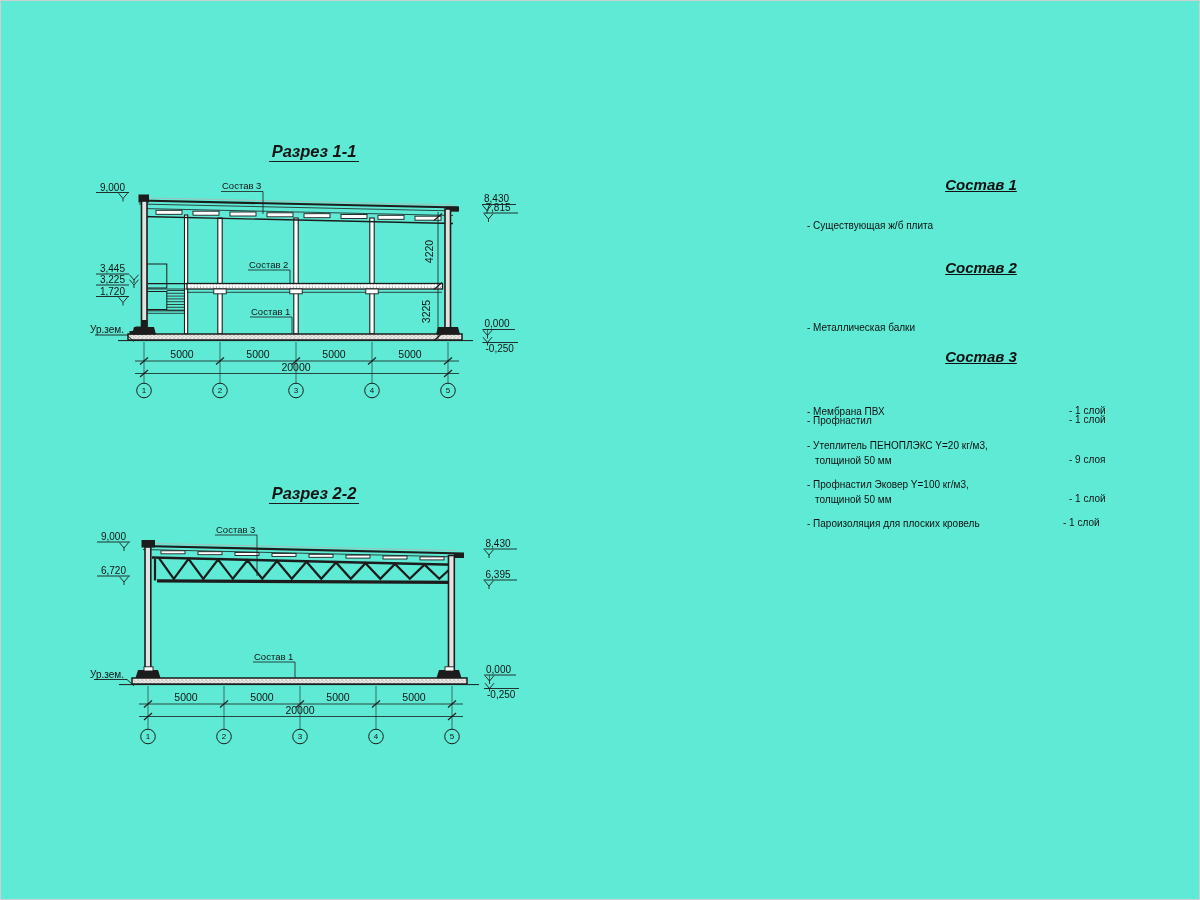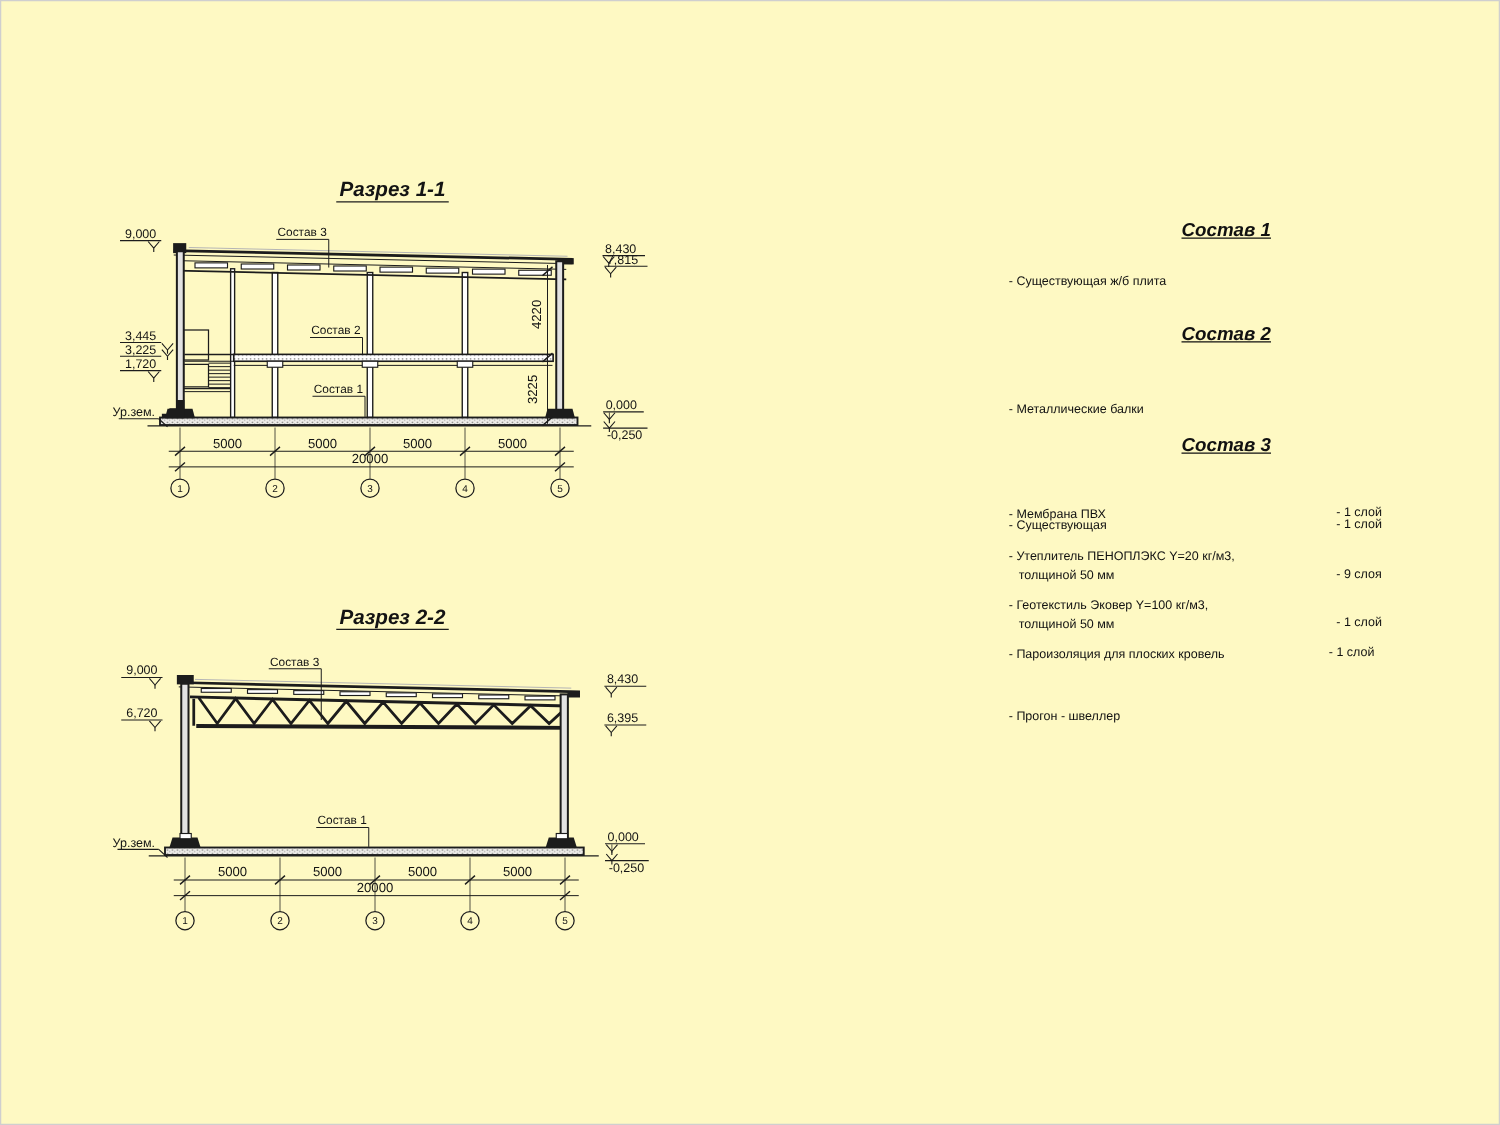--- a/index.html
+++ b/index.html
@@ -1,16 +1,16 @@
 <!DOCTYPE html>
 <html><head>
 <meta charset="utf-8">
 <style>
   html,body{margin:0;padding:0;background:#fff;}
-  #sheet{position:relative;width:1200px;height:900px;background:#fef9c3;border:1px solid #cfcfcf;box-sizing:border-box;overflow:hidden;font-family:"Liberation Sans",sans-serif;}
+  #sheet{position:relative;width:1200px;height:900px;background:#5eead4;border:1px solid #cfcfcf;box-sizing:border-box;overflow:hidden;font-family:"Liberation Sans",sans-serif;}
   svg{position:absolute;left:0;top:0;}
   
   .ln{stroke:#1c1c1c;fill:none;}
   .w06{stroke-width:.6}.w08{stroke-width:.8}.w1{stroke-width:1}.w13{stroke-width:1.3}.w2{stroke-width:2.2}.w24{stroke-width:2.4}.w3{stroke-width:3.2}
   .gray{stroke:#b5b5b5}
   .filld{fill:#1c1c1c;stroke:none}
   .wall{fill:#e2e2e2;stroke:#1c1c1c;stroke-width:1.6}
   .col{fill:#ffffff;stroke:#1c1c1c;stroke-width:1.1}
   .plate{fill:#ffffff;stroke:#1c1c1c;stroke-width:.9}
   .mk{stroke:#1c1c1c;stroke-width:.9;fill:none}
@@ -338,45 +338,42 @@
 <div class="legend">
   <div class="lg-h" style="top:175px">Состав 1</div>
 
   <div class="lg-row" style="top:218px">
     <span class="l1">- Существующая ж/б плита</span>
   </div>
 
   <div class="lg-h" style="top:258px">Состав 2</div>
 
   <div class="lg-row" style="top:320px">
-    <span class="l1">- Металлические балки</span>
+    <span class="l1">- Металлическая балки</span>
   </div>
 
   <div class="lg-h" style="top:347px">Состав 3</div>
 
   <div class="lg-row" style="top:404px">
     <span class="l1">- Мембрана ПВХ</span>
     <span class="lg-qty">- 1 слой</span>
   </div>
   <div class="lg-row" style="top:413px">
-    <span class="l1">- Существующая</span>
+    <span class="l1">- Профнастил</span>
     <span class="lg-qty">- 1 слой</span>
   </div>
   <div class="lg-row" style="top:438px;height:29px">
     <span class="l1">- Утеплитель ПЕНОПЛЭКС Y=20 кг/м3,</span>
     <span class="l2">толщиной 50 мм</span>
     <span class="lg-qty">- 9 слоя</span>
   </div>
   <div class="lg-row" style="top:477px;height:29px">
-    <span class="l1">- Геотекстиль Эковер Y=100 кг/м3,</span>
+    <span class="l1">- Профнастил Эковер Y=100 кг/м3,</span>
     <span class="l2">толщиной 50 мм</span>
     <span class="lg-qty">- 1 слой</span>
   </div>
   <div class="lg-row" style="top:516px">
     <span class="l1">- Пароизоляция для плоских кровель</span>
     <span class="lg-qty" style="left:256px">- 1 слой</span>
   </div>
-  <div class="lg-row" style="top:566px">
-    <span class="l1">- Прогон - швеллер</span>
-  </div>
 </div>
 
 </div>
 
 </body></html>

